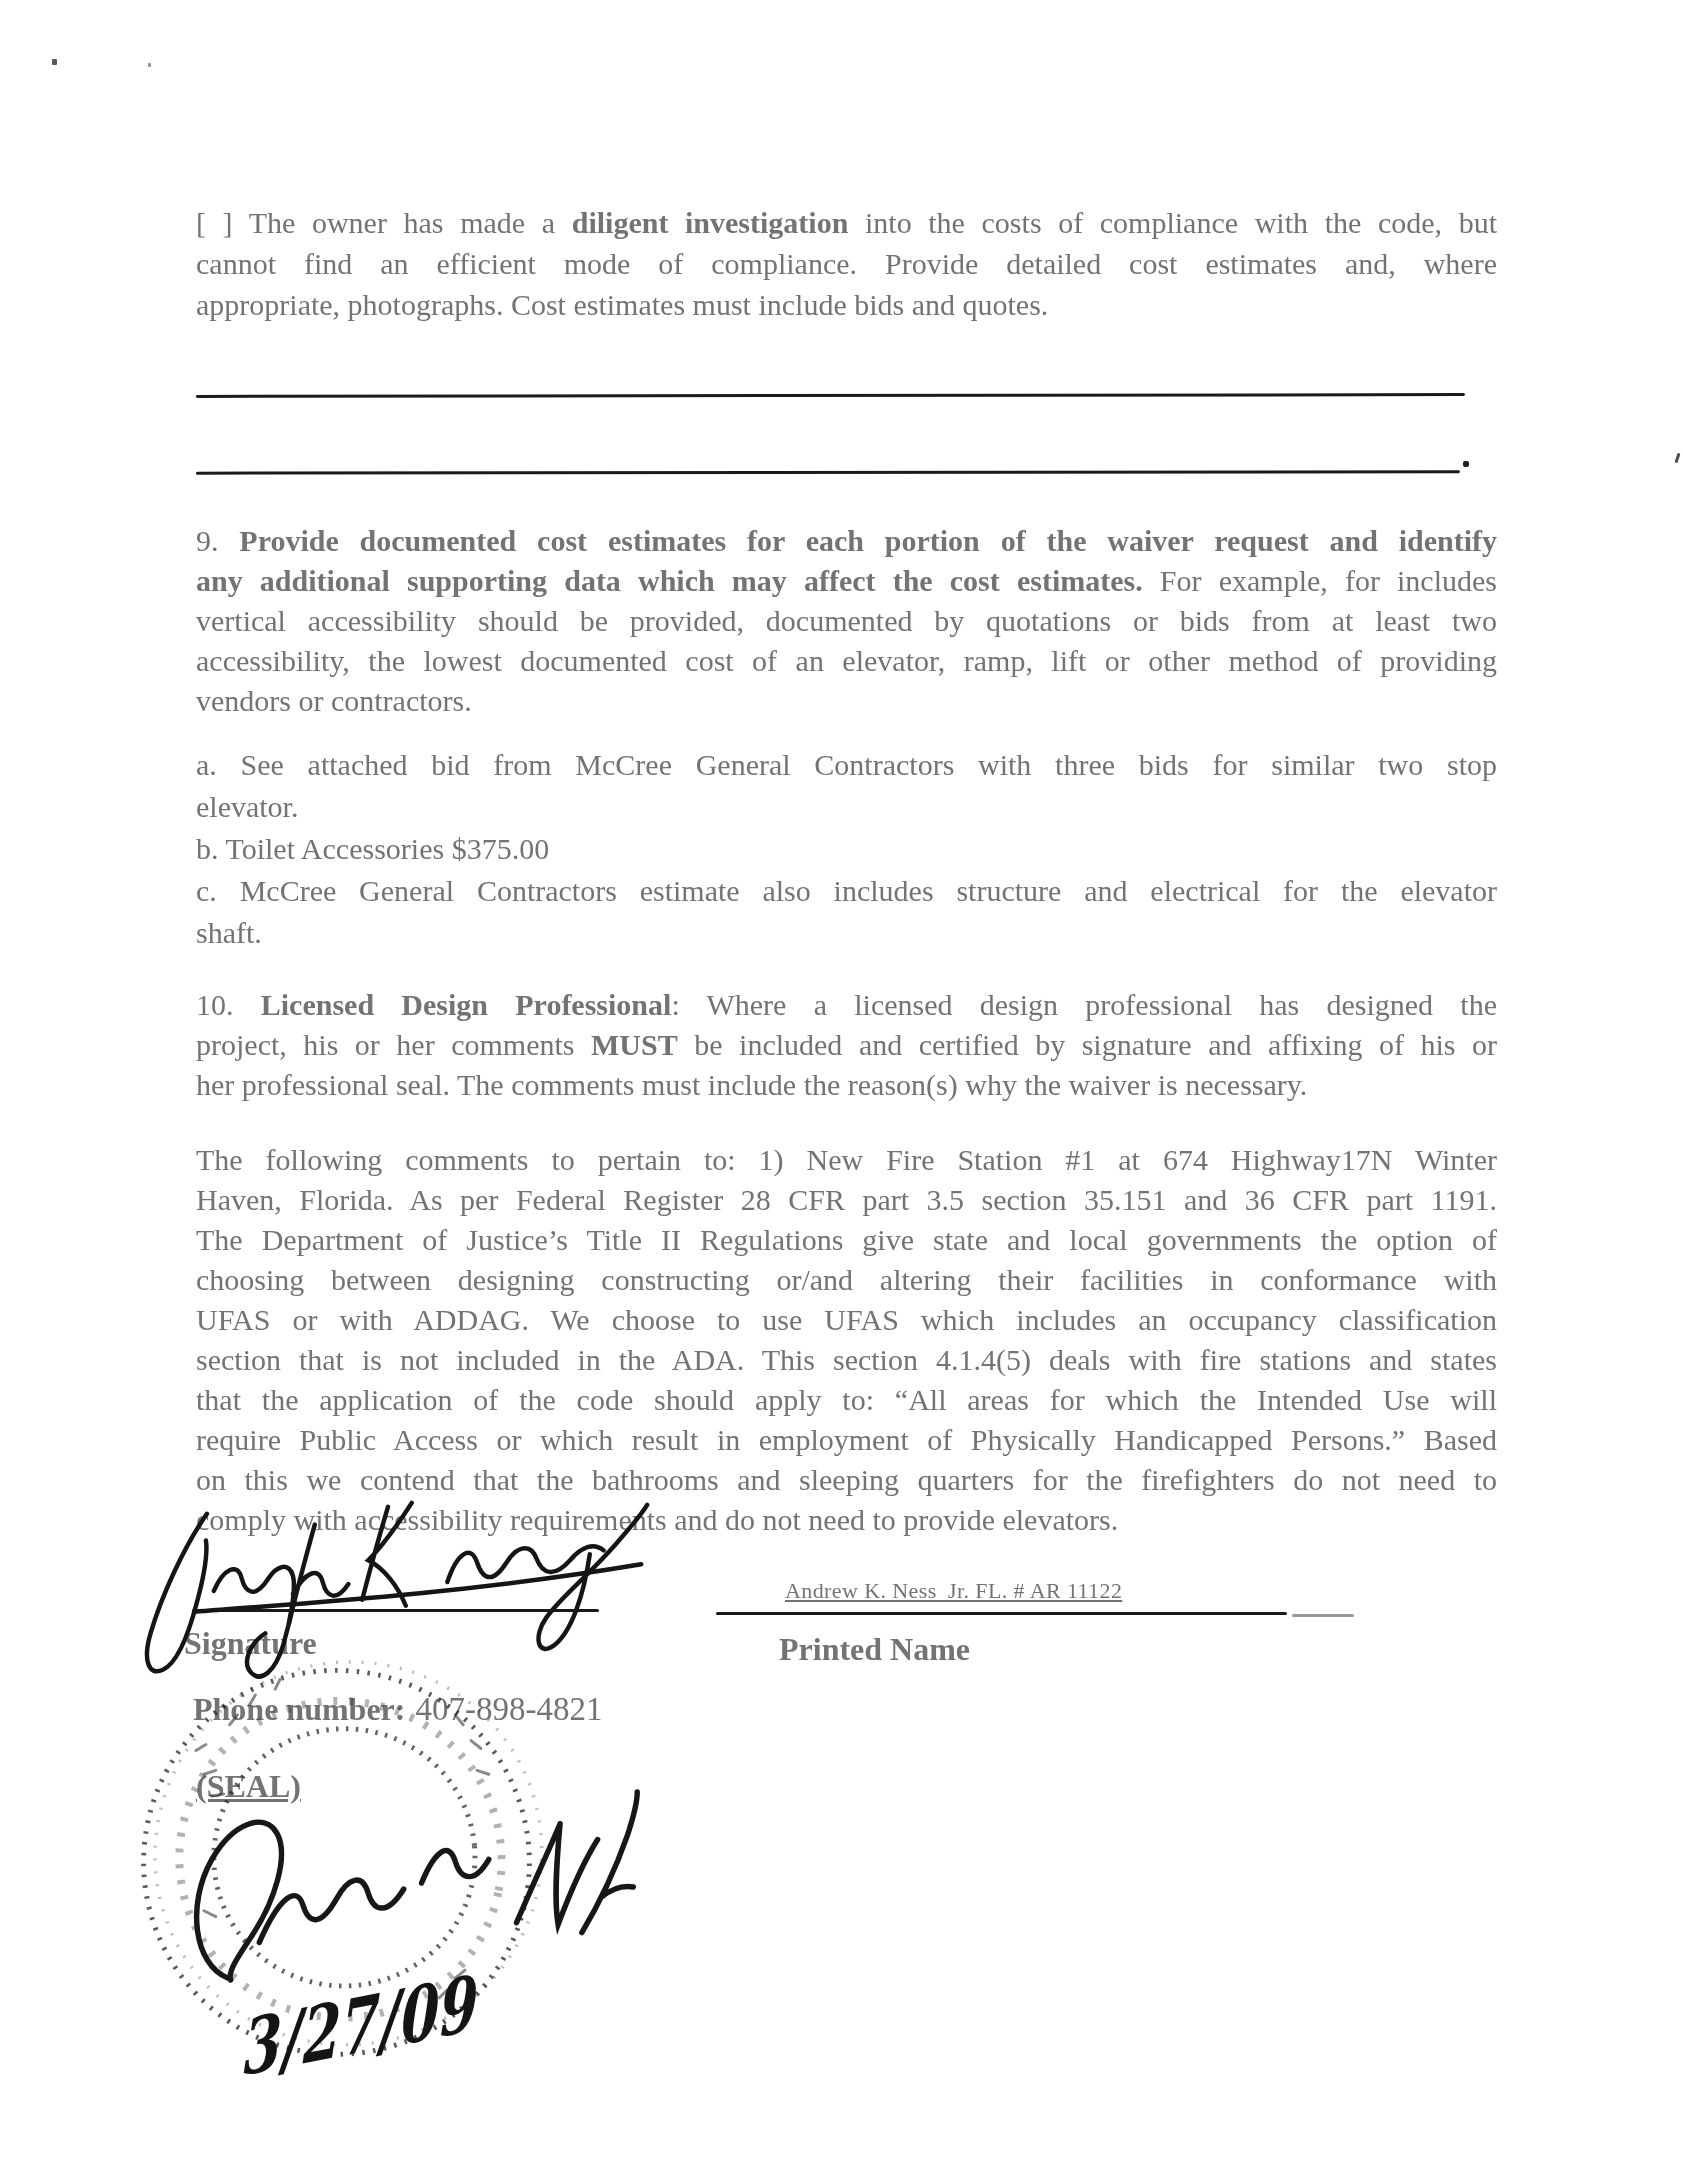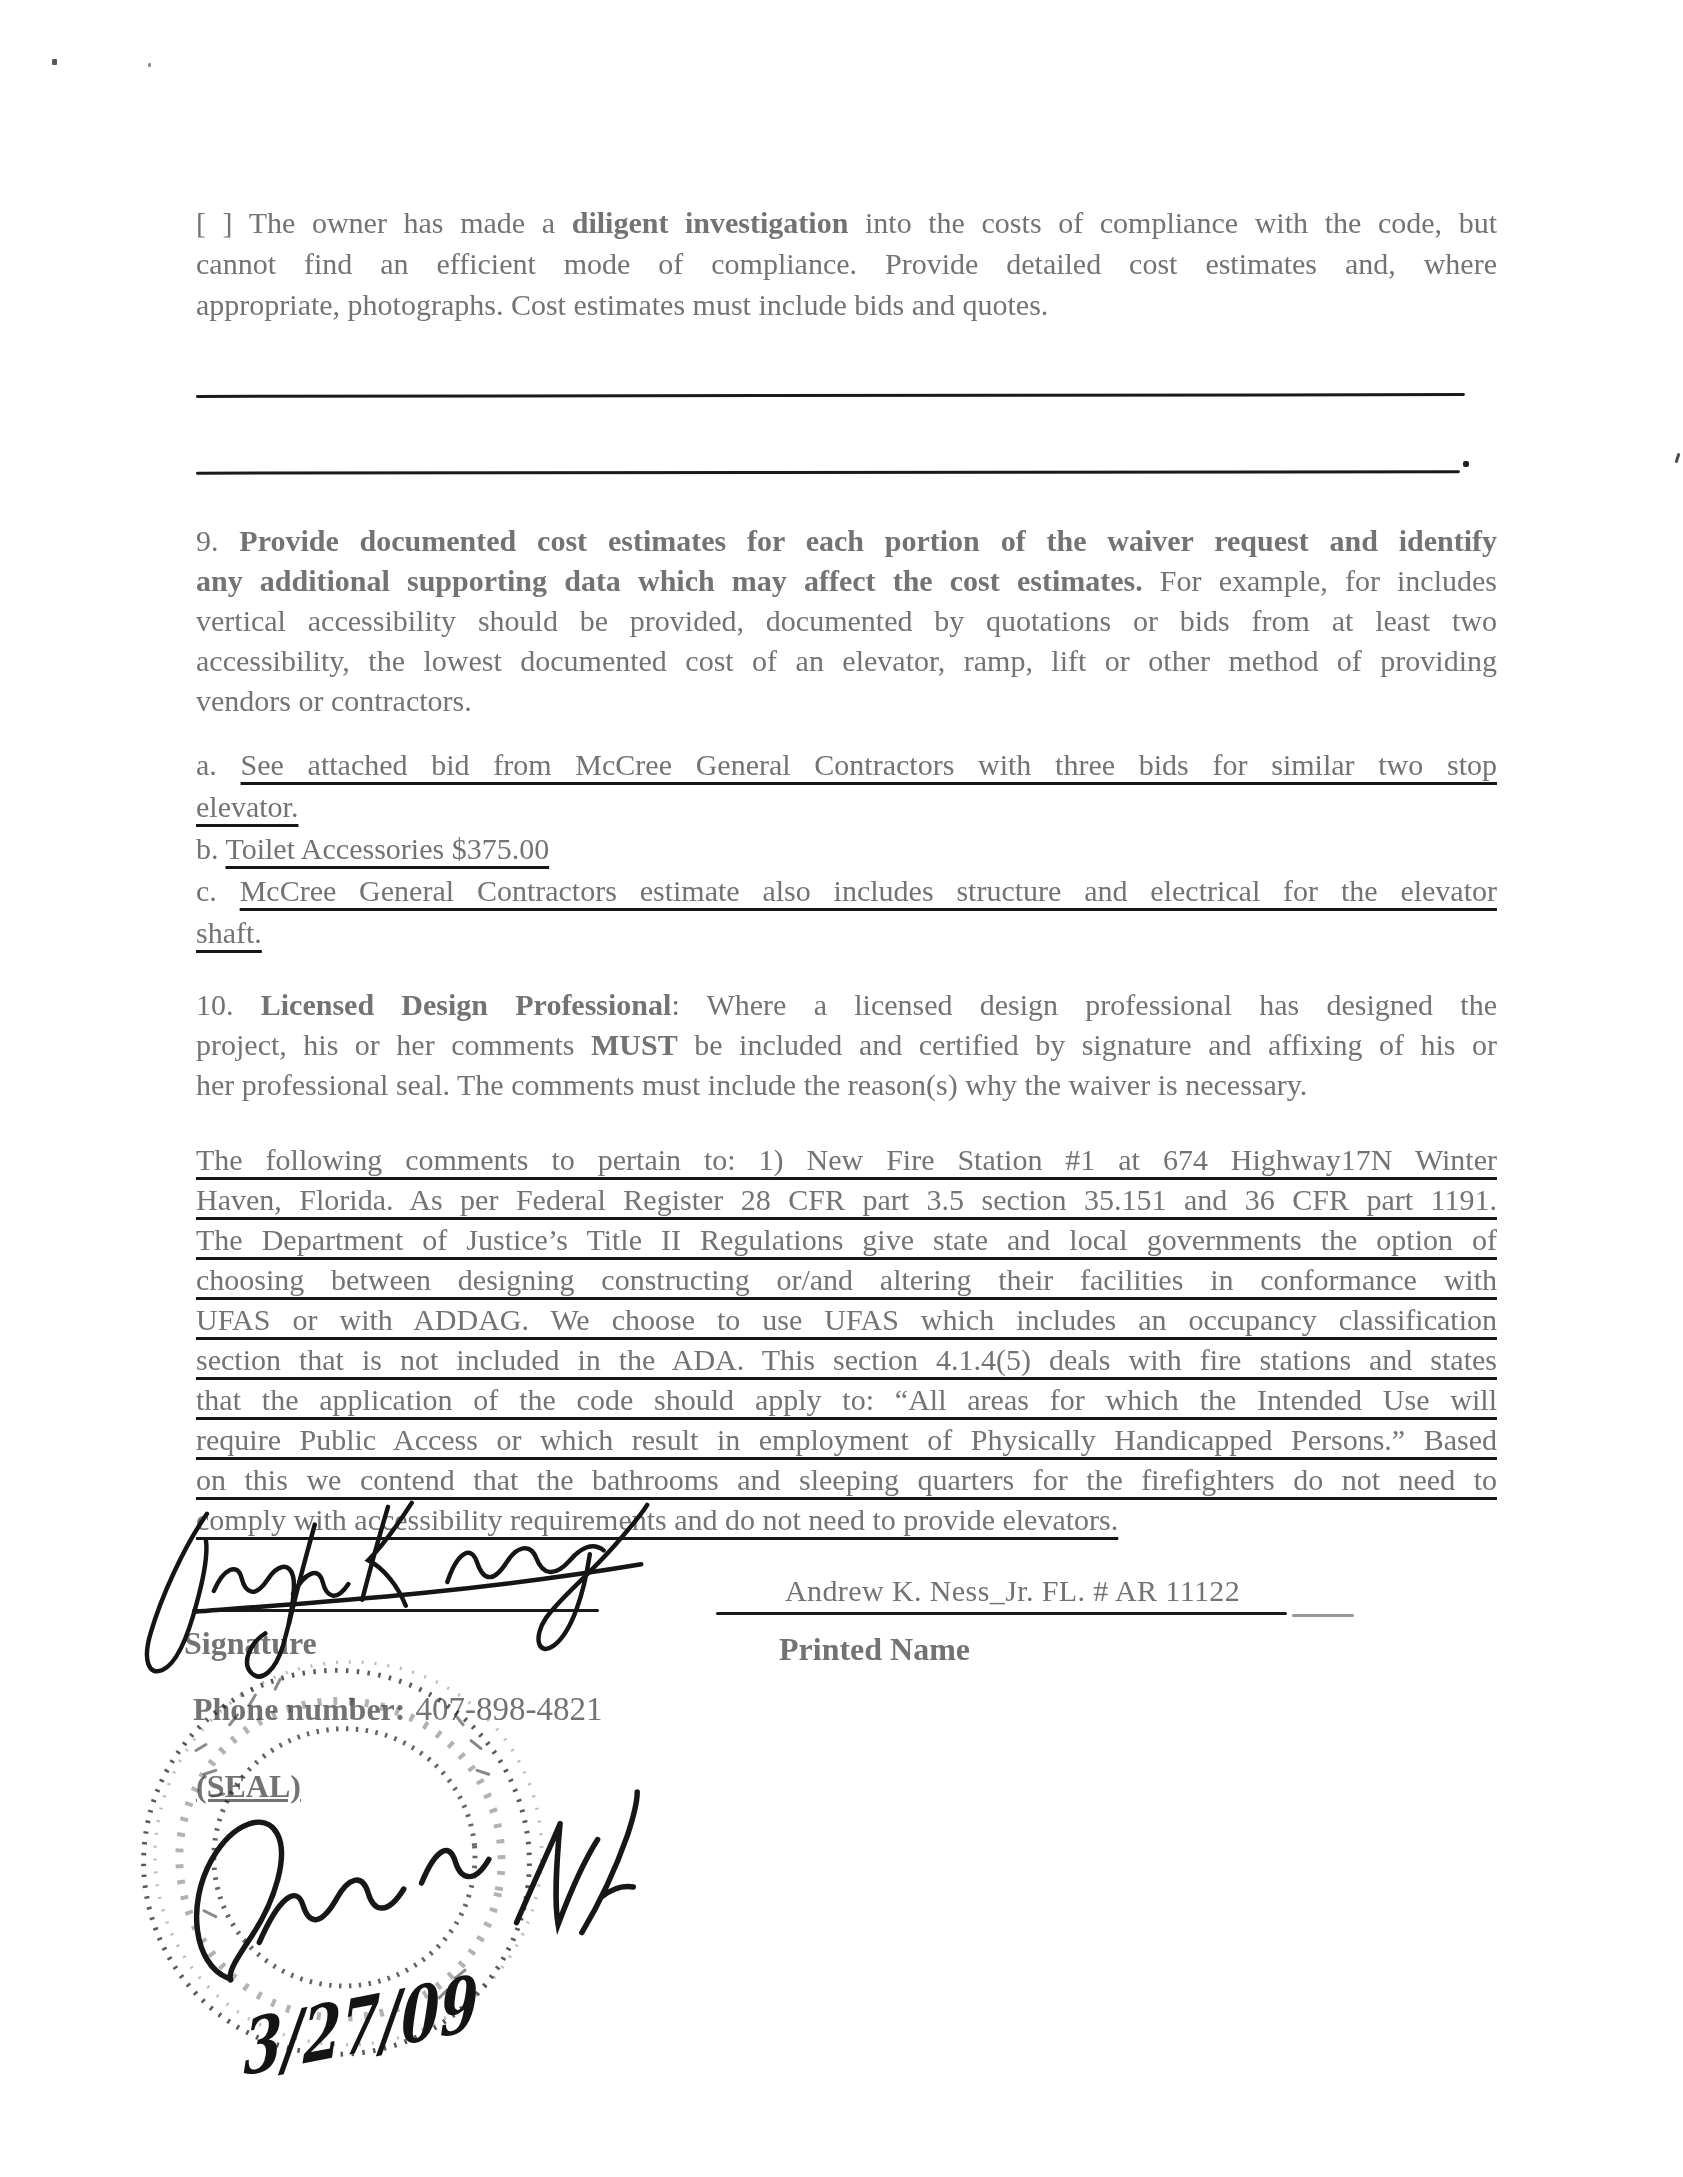--- a/index.html
+++ b/index.html
@@ -10,29 +10,28 @@
   }
   .block { position:absolute; left:196px; width:1301px; }
   .line { font-size:30px; text-align:justify; text-align-last:justify; white-space:normal; }
   .line.last { text-align:left; text-align-last:left; }
   .lh41 .line { line-height:41px; }
   .lh40 .line { line-height:40px; }
   .lh407 .line { line-height:40px; }
   .lh42 .line { line-height:42px; }
   .bd { font-weight:bold; }
   .u {
-    text-decoration:underline;
     text-decoration-thickness:2.6px;
     text-underline-offset:7px;
     text-decoration-color:#161616;
   }
   .rule { position:absolute; height:3px; background:#1a1a1a; border-radius:2px; }
   .rule.thin { height:2.5px; }
   .lbl { position:absolute; font-weight:bold; font-size:32px; line-height:36px; white-space:nowrap; }
-  .ptext { position:absolute; font-size:30px; line-height:36px; white-space:nowrap; letter-spacing:0.4px; }
+  .ptext { position:absolute; font-size:22px; line-height:36px; white-space:nowrap; letter-spacing:0.4px;text-decoration:underline; }
   .phone-row { position:absolute; left:193px; top:1691px; font-size:32px; white-space:nowrap; }
   .phone-row .plabel { font-weight:bold; }
   .phone-row .pnum { font-weight:normal; margin-left:10px; font-size:33px;
     text-decoration-thickness:3px; text-underline-offset:6px; }
   .speck { position:absolute; background:#222; border-radius:1px; }
   svg.overlay { position:absolute; pointer-events:none; }
 </style>
 </head>
 <body>
 

